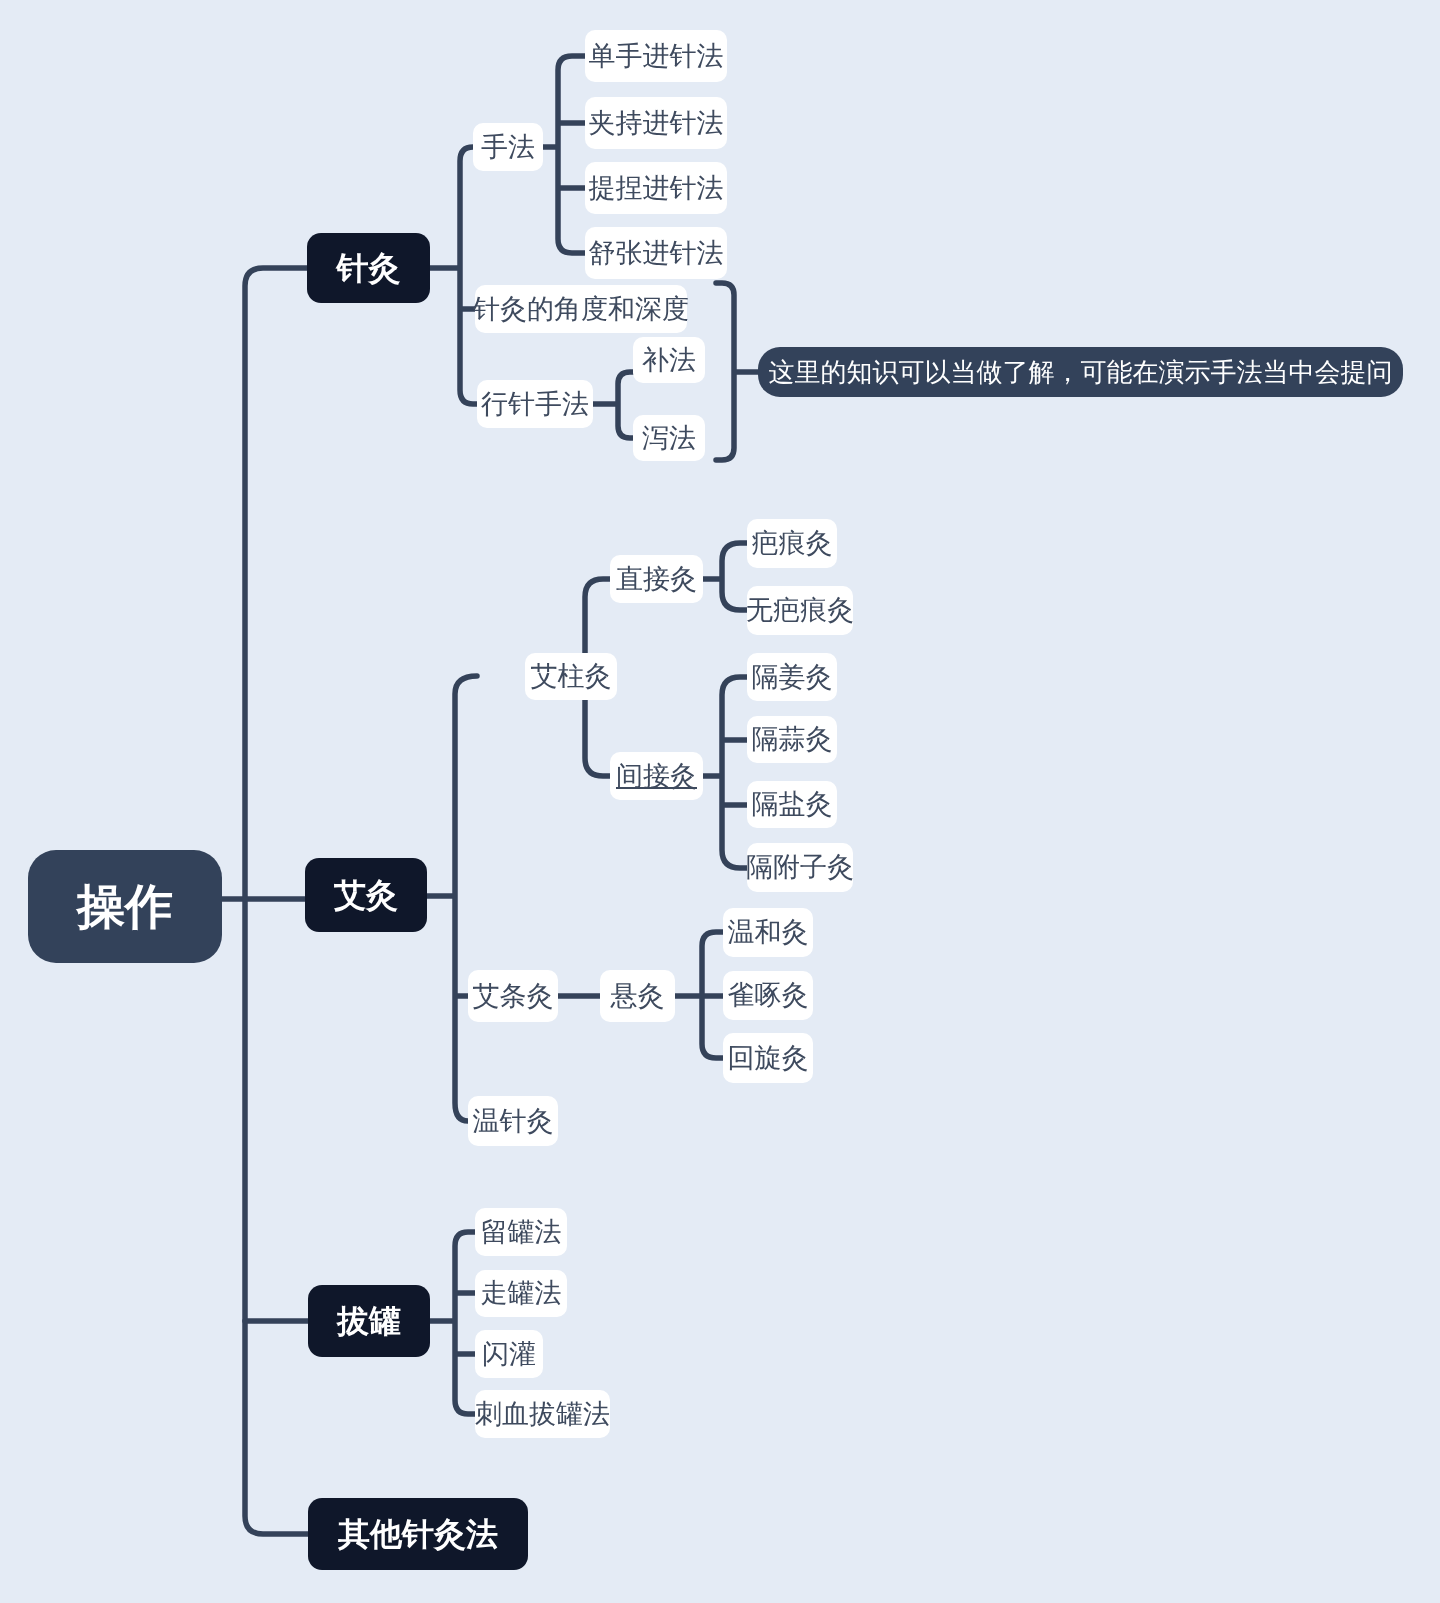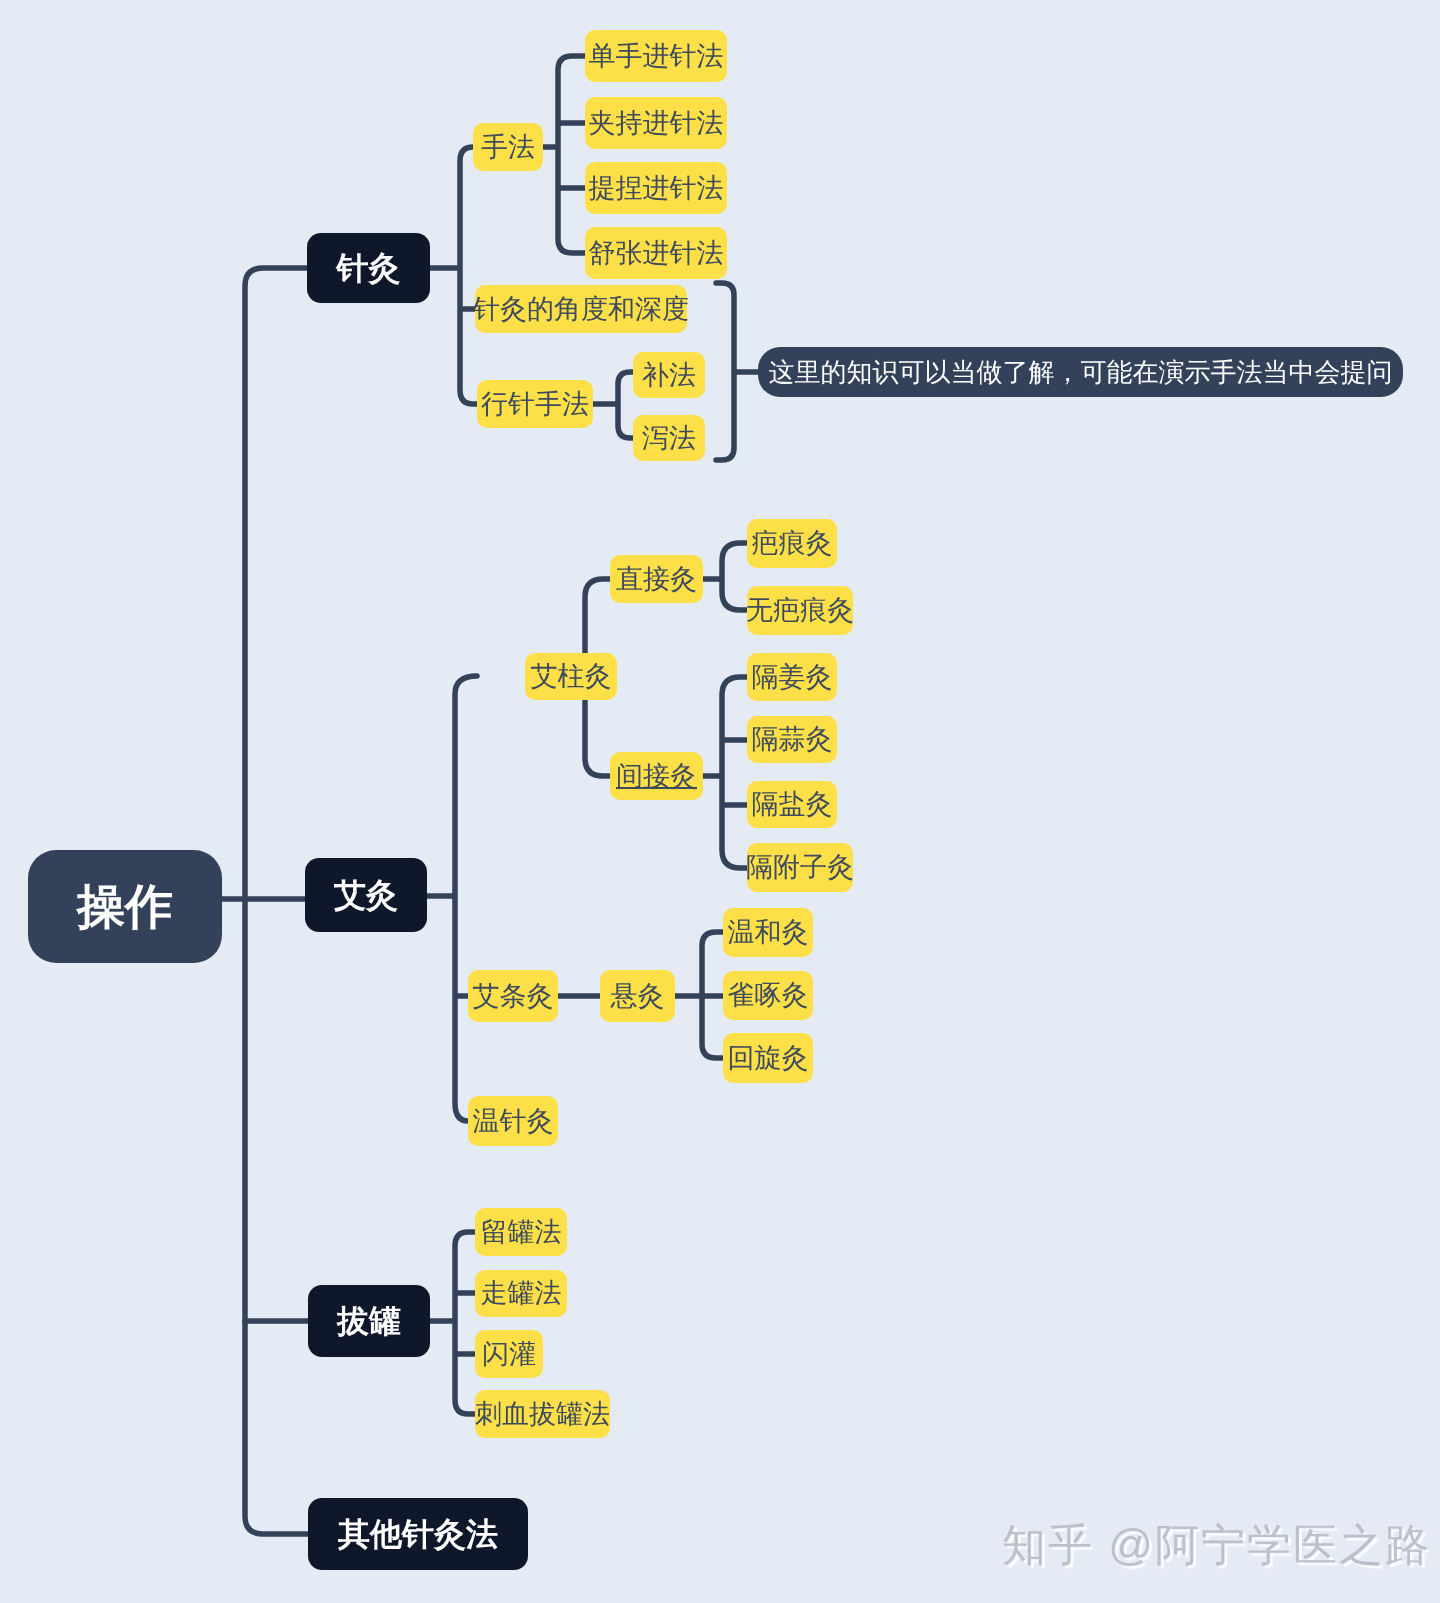--- a/index.html
+++ b/index.html
@@ -1,21 +1,21 @@
 <!DOCTYPE html>
 <html><head>
 <meta charset="utf-8">
 <style>
   html,body{margin:0;padding:0;}
   body{background:#e4ebf5;font-family:"Liberation Sans","DejaVu Sans",sans-serif;}
   #canvas{position:relative;width:1440px;height:1603px;background:#e4ebf5;overflow:hidden;}
   #edges{position:absolute;left:0;top:0;width:1440px;height:1603px;}
   .n{position:absolute;display:flex;align-items:center;justify-content:center;
      box-sizing:border-box;white-space:nowrap;line-height:1;}
-  .leaf{background:#fde047;border-radius:10px;color:#3e4a5e;font-size:27px;}
+  .leaf{background:#ffffff;border-radius:10px;color:#3e4a5e;font-size:27px;}
   .blue{background:#0f172a;border-radius:14px;color:#ffffff;font-size:32px;font-weight:bold;}
   .dark{background:#33425a;border-radius:14px;color:#ffffff;}
   .root{font-size:48px;font-weight:bold;border-radius:28px;}
   .note{font-size:26px;border-radius:22px;}
   .watermark{position:absolute;left:1002px;top:1516px;font-size:44px;letter-spacing:2px;
      color:#bcc1c9;text-shadow:3px 3px 1px #fafbfd;}
 </style>
 </head>
 <body>
 
@@ -41,21 +41,21 @@
   <div class="n dark root" style="left:28px;top:850px;width:194px;height:113px;">操作</div>
 
   <div class="n blue" style="left:307px;top:233px;width:123px;height:70px;">针灸</div>
   <div class="n leaf" style="left:473px;top:123px;width:70px;height:48px;">手法</div>
   <div class="n leaf" style="left:585px;top:30px;width:142px;height:52px;">单手进针法</div>
   <div class="n leaf" style="left:585px;top:97px;width:142px;height:52px;">夹持进针法</div>
   <div class="n leaf" style="left:585px;top:162px;width:142px;height:52px;">提捏进针法</div>
   <div class="n leaf" style="left:585px;top:227px;width:142px;height:52px;">舒张进针法</div>
   <div class="n leaf" style="left:475px;top:285px;width:212px;height:48px;">针灸的角度和深度</div>
   <div class="n leaf" style="left:477px;top:380px;width:116px;height:48px;">行针手法</div>
-  <div class="n leaf" style="left:633px;top:352px;width:72px;height:46px;">补法</div>
+  <div class="n leaf" style="left:633px;top:337px;width:72px;height:46px;">补法</div>
   <div class="n leaf" style="left:633px;top:415px;width:72px;height:46px;">泻法</div>
   <div class="n dark note" style="left:758px;top:347px;width:645px;height:50px;">这里的知识可以当做了解，可能在演示手法当中会提问</div>
 
   <div class="n blue" style="left:305px;top:858px;width:122px;height:74px;">艾灸</div>
   <div class="n leaf" style="left:477px;top:653px;width:92px;height:47px;margin-left:48px;">艾柱灸</div>
   <div class="n leaf" style="left:610px;top:555px;width:93px;height:48px;">直接灸</div>
   <div class="n leaf" style="left:747px;top:519px;width:90px;height:49px;">疤痕灸</div>
   <div class="n leaf" style="left:747px;top:586px;width:106px;height:49px;">无疤痕灸</div>
   <div class="n leaf" style="left:610px;top:752px;width:93px;height:48px;text-decoration:underline;">间接灸</div>
   <div class="n leaf" style="left:747px;top:653px;width:90px;height:48px;">隔姜灸</div>
@@ -70,15 +70,14 @@
   <div class="n leaf" style="left:468px;top:1096px;width:90px;height:50px;">温针灸</div>
 
   <div class="n blue" style="left:308px;top:1285px;width:122px;height:72px;">拔罐</div>
   <div class="n leaf" style="left:475px;top:1208px;width:92px;height:48px;">留罐法</div>
   <div class="n leaf" style="left:475px;top:1270px;width:92px;height:47px;">走罐法</div>
   <div class="n leaf" style="left:475px;top:1330px;width:68px;height:48px;">闪灌</div>
   <div class="n leaf" style="left:475px;top:1390px;width:135px;height:48px;">刺血拔罐法</div>
 
   <div class="n blue" style="left:308px;top:1498px;width:220px;height:72px;">其他针灸法</div>
 
-  <div class="watermark">知乎 @阿宁学医之路</div>
 
 </div>
 
 </body></html>

